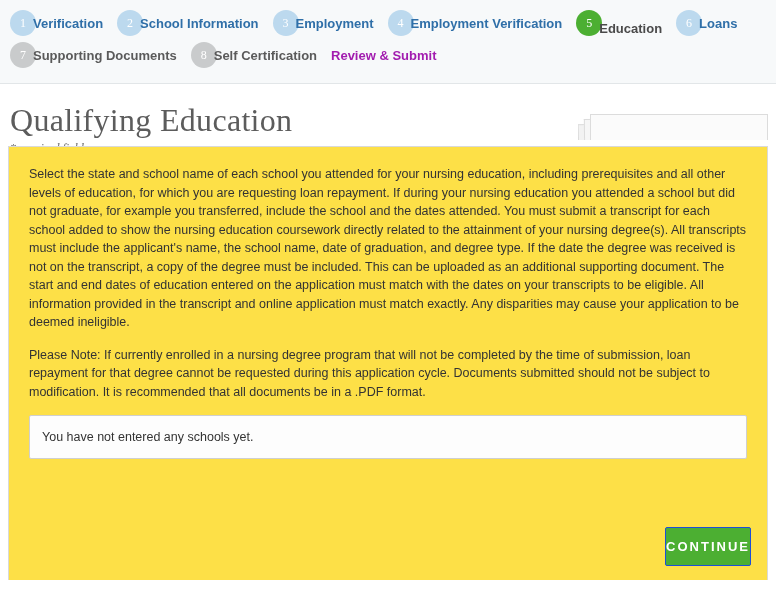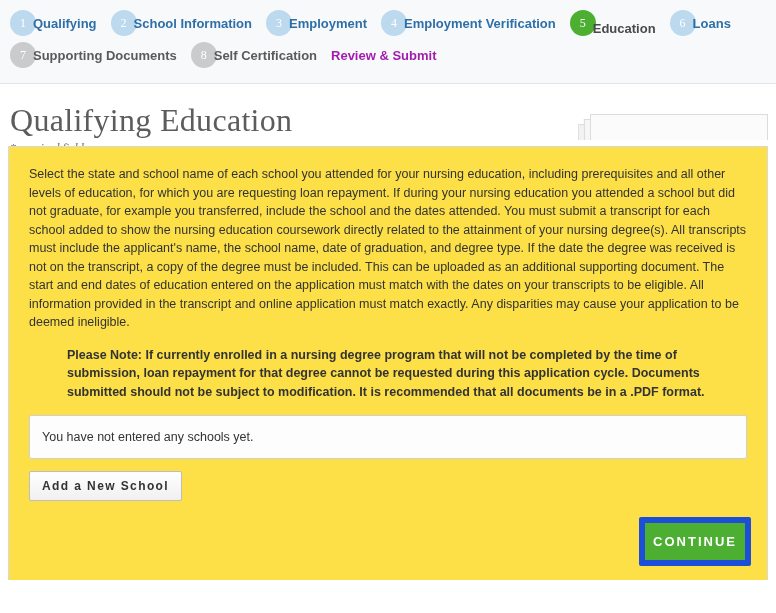--- a/index.html
+++ b/index.html
@@ -112,21 +112,21 @@
     height: 434px;
     position: relative;
   }
   .body-text {
     font-size: 12.5px;
     line-height: 18.5px;
     color: #333333;
     margin: 0 0 14px 0;
     text-align: left;
   }
-  .body-text.bold { font-weight: bold; margin-left: 38px; }
+  .body-text.bold { font-weight: normal; }
 
   .empty-box {
     border: 1px solid #cfcfcf;
     background: #fdfdfd;
     padding: 14px 12px;
     font-size: 12.5px;
     color: #333333;
     margin-bottom: 12px;
     border-radius: 2px;
   }
@@ -142,38 +142,38 @@
     color: #333333;
     border-radius: 2px;
     cursor: pointer;
   }
 
   .continue-btn {
     position: absolute;
     right: 16px;
     bottom: 14px;
     background: #4caf32;
-    border: 6px solid #1d4ed8;
+    border: 1px solid #1d4ed8;
     color: #ffffff;
     font-size: 13px;
     font-weight: bold;
     letter-spacing: 2px;
-    padding: 11px 8px;
+    padding: 11px 0;
     border-radius: 2px;
     cursor: pointer;
   }
 </style>
 </head>
 <body>
 
 <div class="stepper">
   <div class="step-row">
     <div class="step blue">
       <span class="step-circle">1</span>
-      <span class="step-label">Qualifying</span>
+      <span class="step-label">Verification</span>
     </div>
     <div class="step blue">
       <span class="step-circle">2</span>
       <span class="step-label">School Information</span>
     </div>
     <div class="step blue">
       <span class="step-circle">3</span>
       <span class="step-label">Employment</span>
     </div>
     <div class="step blue">
@@ -215,16 +215,15 @@
 </div>
 
 <div class="card">
   <p class="body-text">Select the state and school name of each school you attended for your nursing education, including prerequisites and all other levels of education, for which you are requesting loan repayment. If during your nursing education you attended a school but did not graduate, for example you transferred, include the school and the dates attended. You must submit a transcript for each school added to show the nursing education coursework directly related to the attainment of your nursing degree(s). All transcripts must include the applicant's name, the school name, date of graduation, and degree type. If the date the degree was received is not on the transcript, a copy of the degree must be included. This can be uploaded as an additional supporting document. The start and end dates of education entered on the application must match with the dates on your transcripts to be eligible. All information provided in the transcript and online application must match exactly. Any disparities may cause your application to be deemed ineligible.</p>
   <p class="body-text bold">Please Note: If currently enrolled in a nursing degree program that will not be completed by the time of submission, loan repayment for that degree cannot be requested during this application cycle. Documents submitted should not be subject to modification. It is recommended that all documents be in a .PDF format.</p>
 
   <div class="empty-box">
     <span>You have not entered any schools yet.</span>
   </div>
 
-  <div class="add-school-btn">Add a New School</div>
 
   <div class="continue-btn">CONTINUE</div>
 </div>
 
 </body></html>

